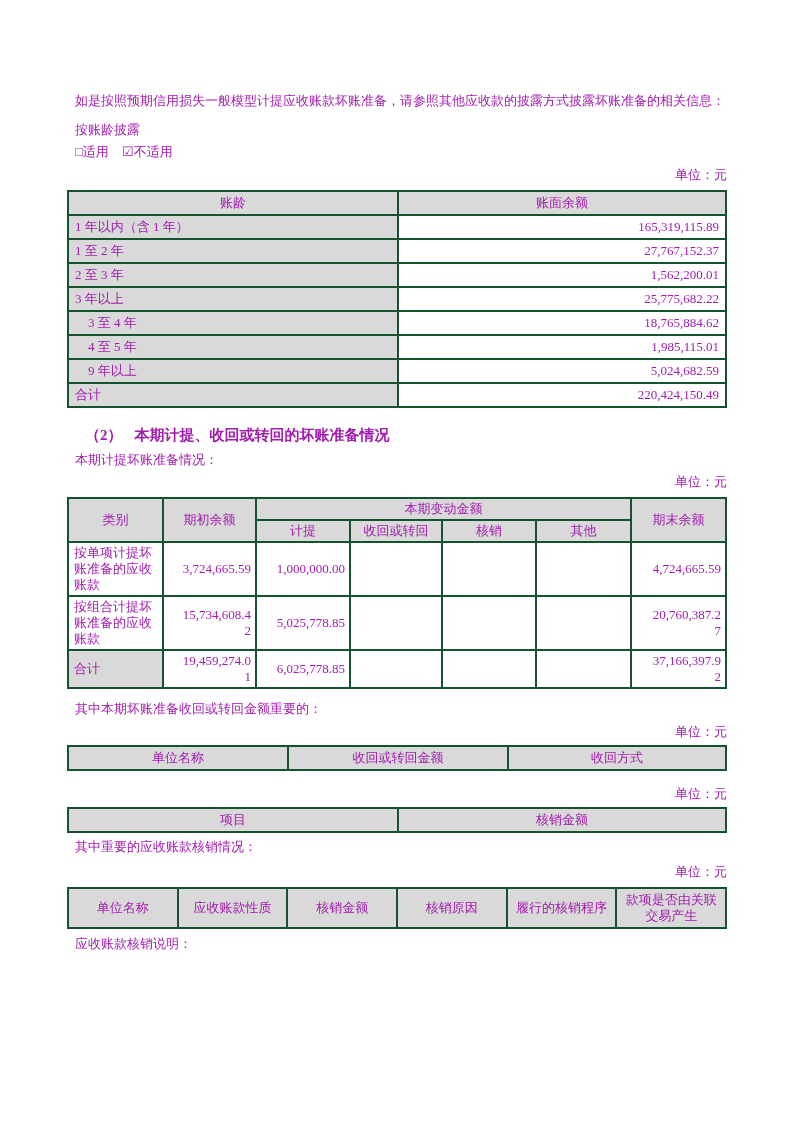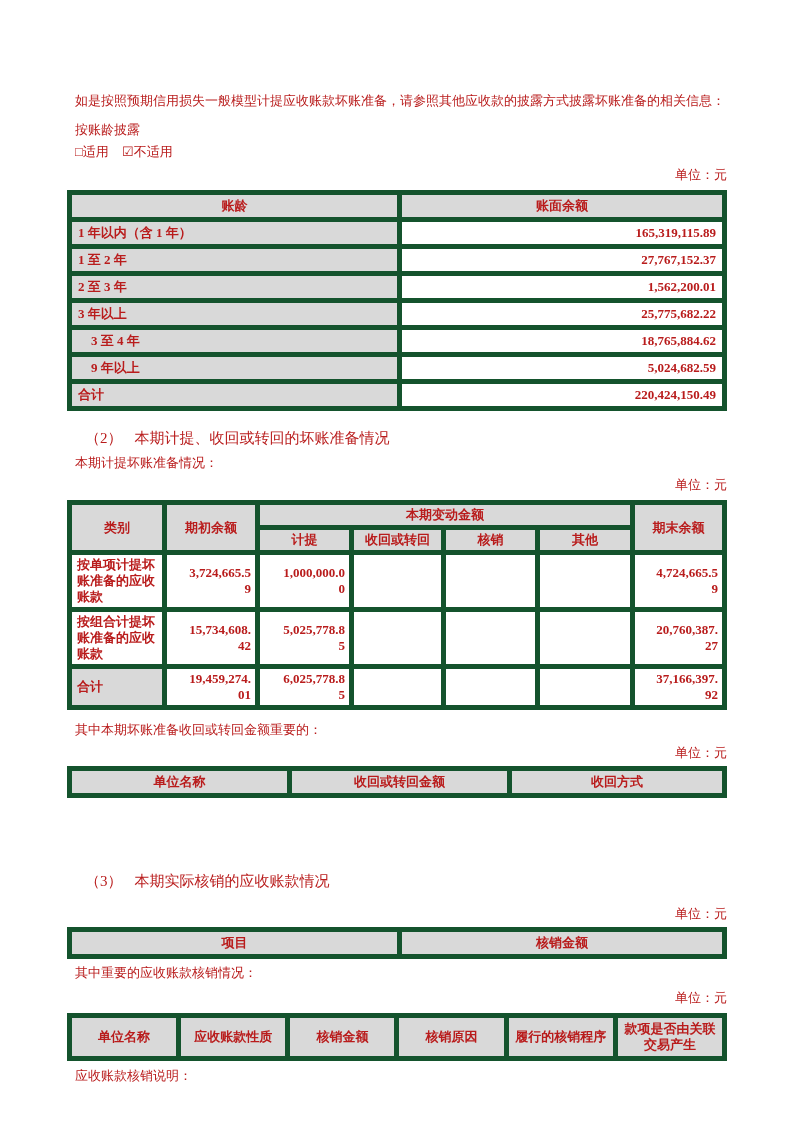--- a/index.html
+++ b/index.html
@@ -1,19 +1,19 @@
 <!DOCTYPE html>
 <html><head>
 <meta charset="utf-8">
 <style>
   html,body { margin:0; padding:0; background:#ffffff; }
   .page {
     position:relative; width:793px; height:1122px; background:#ffffff;
     font-family:"Liberation Serif","DejaVu Serif",serif;
-    color:#b91c1c; font-size:13px; overflow:hidden;
+    color:#a21caf; font-size:13px; overflow:hidden;
   }
   .content { position:absolute; left:67px; top:0; width:660px; }
 
   p { margin:0; line-height:16px; }
   .body-text { padding-left:8px; }
   .p-intro    { margin-top:93px; }
   .p-check    { margin-top:6px; }
   .p-aging    { margin-top:13px; }
   .p-note     { margin-top:7px; }
   .p-note2    { margin-top:12px; }
@@ -21,31 +21,31 @@
   .p-note4    { margin-top:7px; }
   .chk { margin-right:10px; }
 
   .unit { text-align:right; line-height:16px; }
   .u1 { margin-top:7px; }
   .u2 { margin-top:6px; }
   .u3 { margin-top:7px; }
   .u4 { margin-top:15px; }
   .u5 { margin-top:9px; }
 
-  .hd { font-size:15px; font-weight:normal; line-height:20px; margin:0; padding-left:18px; }
+  .hd { font-size:15px; font-weight:bold; line-height:20px; margin:0; padding-left:18px; }
   .hd .no { margin-right:12px; }
   .hd2 { margin-top:17px; }
   .hd3 { margin-top:73px; }
 
   table.tbl {
     border-collapse:collapse; table-layout:fixed; width:660px;
     border:2px solid #000;
   }
   .tbl th, .tbl td {
-    border:5px solid #14532d; font-weight:bold; font-size:13px;
+    border:2px solid #14532d; font-weight:normal; font-size:13px;
     line-height:16px; padding:2px 6px; overflow:hidden;
   }
   .gray { background:#d9d9d9; }
   .ctr { text-align:center; }
   .num { text-align:right; }
 
   
   .aging { margin-top:7px; }
   .aging th, .aging td { height:18px; }
   .aging td.lbl { background:#d9d9d9; text-align:left; }
@@ -108,20 +108,24 @@
         </tr>
         <tr>
           <td class="lbl">3 年以上</td>
           <td class="num">25,775,682.22</td>
         </tr>
         <tr>
           <td class="lbl ind">3 至 4 年</td>
           <td class="num">18,765,884.62</td>
         </tr>
         <tr>
+          <td class="lbl ind">4 至 5 年</td>
+          <td class="num">1,985,115.01</td>
+        </tr>
+        <tr>
           <td class="lbl ind">9 年以上</td>
           <td class="num">5,024,682.59</td>
         </tr>
         <tr>
           <td class="lbl">合计</td>
           <td class="num">220,424,150.49</td>
         </tr>
       </tbody>
     </table>
 
@@ -198,23 +202,20 @@
         </colgroup>
       <thead>
         <tr>
           <th>单位名称</th>
           <th>收回或转回金额</th>
           <th>收回方式</th>
         </tr>
       </thead>
     </table>
 
-    <p class="hd hd3">
-      <span class="no">（3）</span><span>本期实际核销的应收账款情况</span>
-    </p>
 
     <div class="unit u4">单位：元</div>
 
     <table class="tbl wo4">
       <colgroup>
           <col style="width:330px">
           <col>
         </colgroup>
       <thead>
         <tr>

